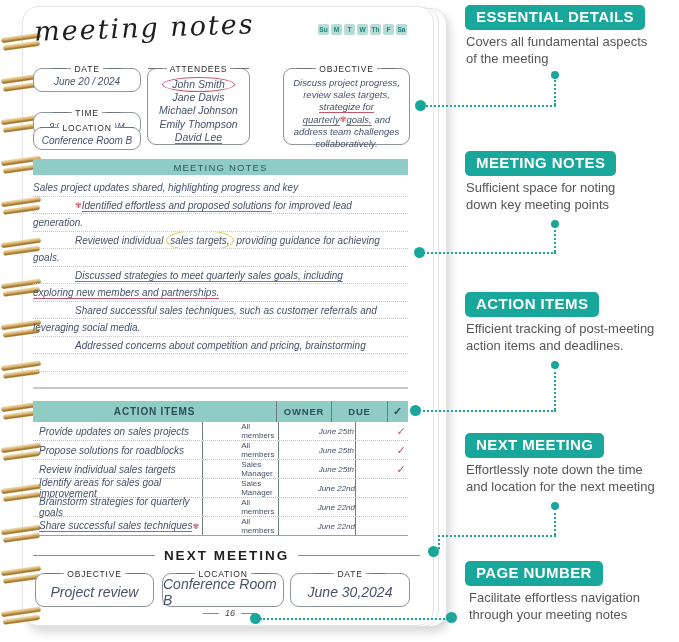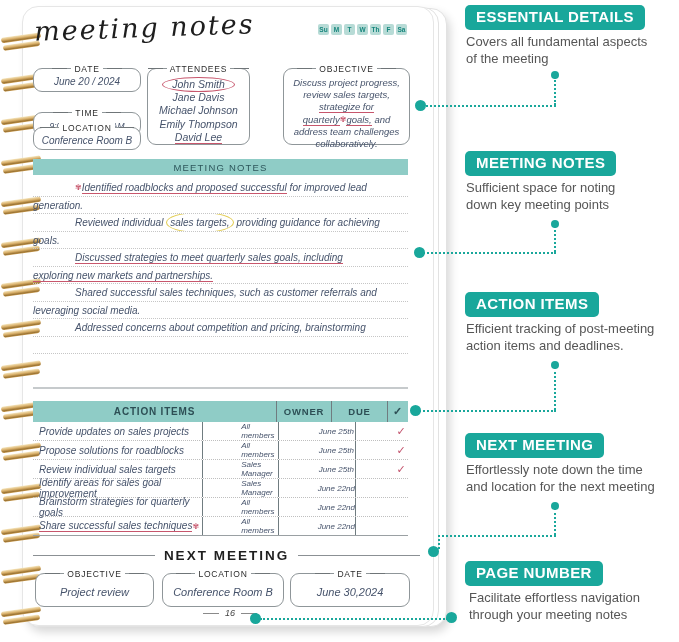--- a/index.html
+++ b/index.html
@@ -63,37 +63,37 @@
   
   .table{position:absolute;left:33px;top:401px;width:375px;z-index:6;border-bottom:1.5px solid #9aa0a3;}
   .t-head{display:flex;height:21px;background:#8fccc6;color:#2d4f55;font-size:9.5px;font-weight:600;
           letter-spacing:.8px;align-items:center;}
   .t-row{display:flex;height:18px;align-items:center;border-bottom:1px dotted #bfbfbf;gap:38px;}
   .t-row:last-child{border-bottom:none;}
   .t-cell{box-sizing:border-box;height:100%;display:flex;align-items:center;}
   .c-item{width:244px;padding-left:6px;border-right:1px solid #707c80;font-size:10px;}
   .c-item span{font-style:italic;color:#46536b;}
   .c-owner{width:55px;justify-content:center;border-right:1px solid #707c80;font-size:8px;
-           font-style:italic;color:#46536b;}
+           color:#46536b;}
   .c-due{width:56px;justify-content:center;border-right:1px solid #707c80;font-size:8px;
          font-style:italic;color:#46536b;}
   .c-check{width:20px;justify-content:center;color:#c2506a;font-size:11px;}
   .t-head .c-item{justify-content:center;padding-left:0;font-style:normal;}
   .t-head .c-owner,.t-head .c-due{font-style:normal;font-size:9.5px;color:#2d4f55;}
   .t-head .c-check{color:#2d4f55;}
 
   
   .nm-header{position:absolute;left:33px;top:548px;width:387px;display:flex;align-items:center;
              gap:9px;z-index:6;}
   .nm-header .rule{flex:1;height:1.2px;background:#8b9094;}
   .nm-header .txt{font-size:13.5px;font-weight:bold;letter-spacing:2px;color:#1f1f1f;}
   .box-nm-obj{left:35px;top:573px;width:117px;height:32px;}
   .box-nm-loc{left:162px;top:573px;width:120px;height:32px;}
   .box-nm-date{left:290px;top:573px;width:118px;height:32px;}
-  .box-nm-obj .fval,.box-nm-loc .fval,.box-nm-date .fval{font-size:11px;font-style:italic;}
+  .box-nm-obj .fval,.box-nm-loc .fval,.box-nm-date .fval{font-size:14px;font-style:italic;}
 
   .page-num{position:absolute;left:190px;top:608px;width:80px;display:flex;align-items:center;
             justify-content:center;gap:6px;z-index:6;}
   .page-num .ln{width:16px;height:1px;background:#8a8a8a;}
   .page-num .n{font-size:9px;font-style:italic;color:#444;}
 
   
   .badge{position:absolute;background:#19a79b;color:#fff;font-weight:bold;font-size:15px;
          letter-spacing:.4px;padding:3px 11px 5px;border-radius:5px;z-index:8;}
   .desc{position:absolute;font-size:13px;color:#565656;line-height:1.32;white-space:pre-line;
@@ -202,26 +202,27 @@
     <div class="legend">
         <span class="ln"></span>
         <span class="lt">OBJECTIVE</span>
         <span class="ln"></span>
       </div>
     <div class="obj-text"><span class="seg plain">Discuss project progress, review sales targets, </span><span class="seg red-underline">strategize for quarterly</span><span class="seg red-star">✾</span><span class="seg red-underline">goals,</span><span class="seg plain"> and address team challenges collaboratively.</span></div>
   </div>
 
   <div class="notes-bar">MEETING NOTES</div>
   <div class="notes">
-      <div class="note-line indent"><span class="seg red-star">✾</span><span class="seg red-underline">Identified roadblocks and proposed successful</span><span class="seg plain"> for improved lead</span></div>
+      <div class="note-line"><span class="seg plain">Sales project updates shared, highlighting progress and key</span></div>
+      <div class="note-line indent"><span class="seg red-star">✾</span><span class="seg red-underline">Identified effortless and proposed solutions</span><span class="seg plain"> for improved lead</span></div>
       <div class="note-line"><span class="seg plain">generation.</span></div>
       <div class="note-line indent"><span class="seg plain">Reviewed individual </span><span class="seg yellow-circle">sales targets,</span><span class="seg plain"> providing guidance for achieving</span></div>
       <div class="note-line"><span class="seg plain">goals.</span></div>
       <div class="note-line indent"><span class="seg red-underline">Discussed strategies to meet quarterly sales goals, including</span></div>
-      <div class="note-line"><span class="seg red-underline">exploring new markets and partnerships.</span></div>
+      <div class="note-line"><span class="seg red-underline">exploring new members and partnerships.</span></div>
       <div class="note-line indent"><span class="seg plain">Shared successful sales techniques, such as customer referrals and</span></div>
       <div class="note-line"><span class="seg plain">leveraging social media.</span></div>
       <div class="note-line indent"><span class="seg plain">Addressed concerns about competition and pricing, brainstorming</span></div>
       <div class="note-line"></div>
     </div>
   <div class="divider"></div>
 
   <div class="table">
     <div class="t-head">
       <div class="t-cell c-item">ACTION ITEMS</div>

